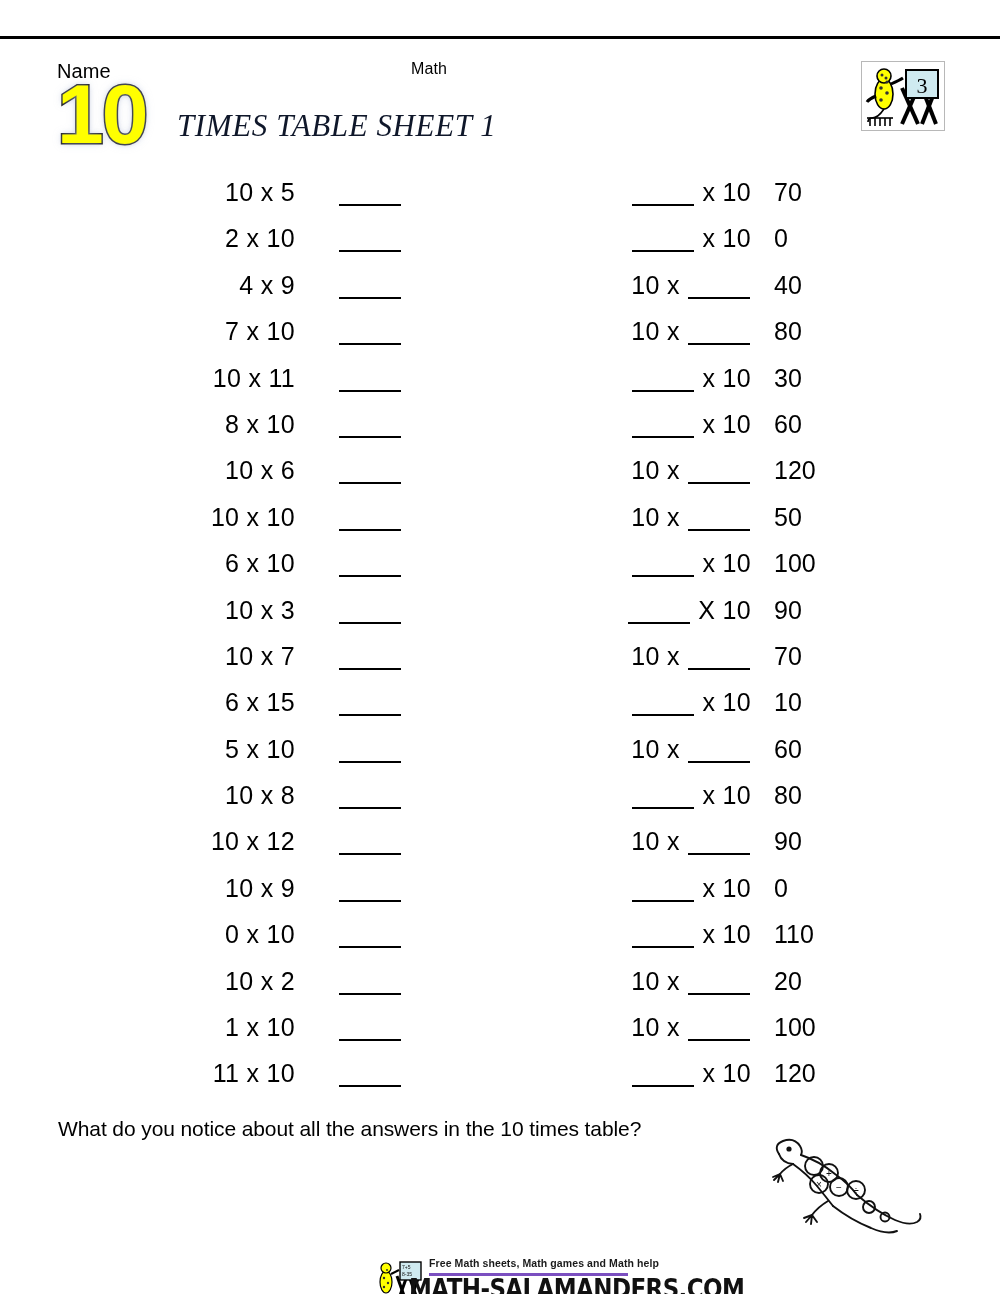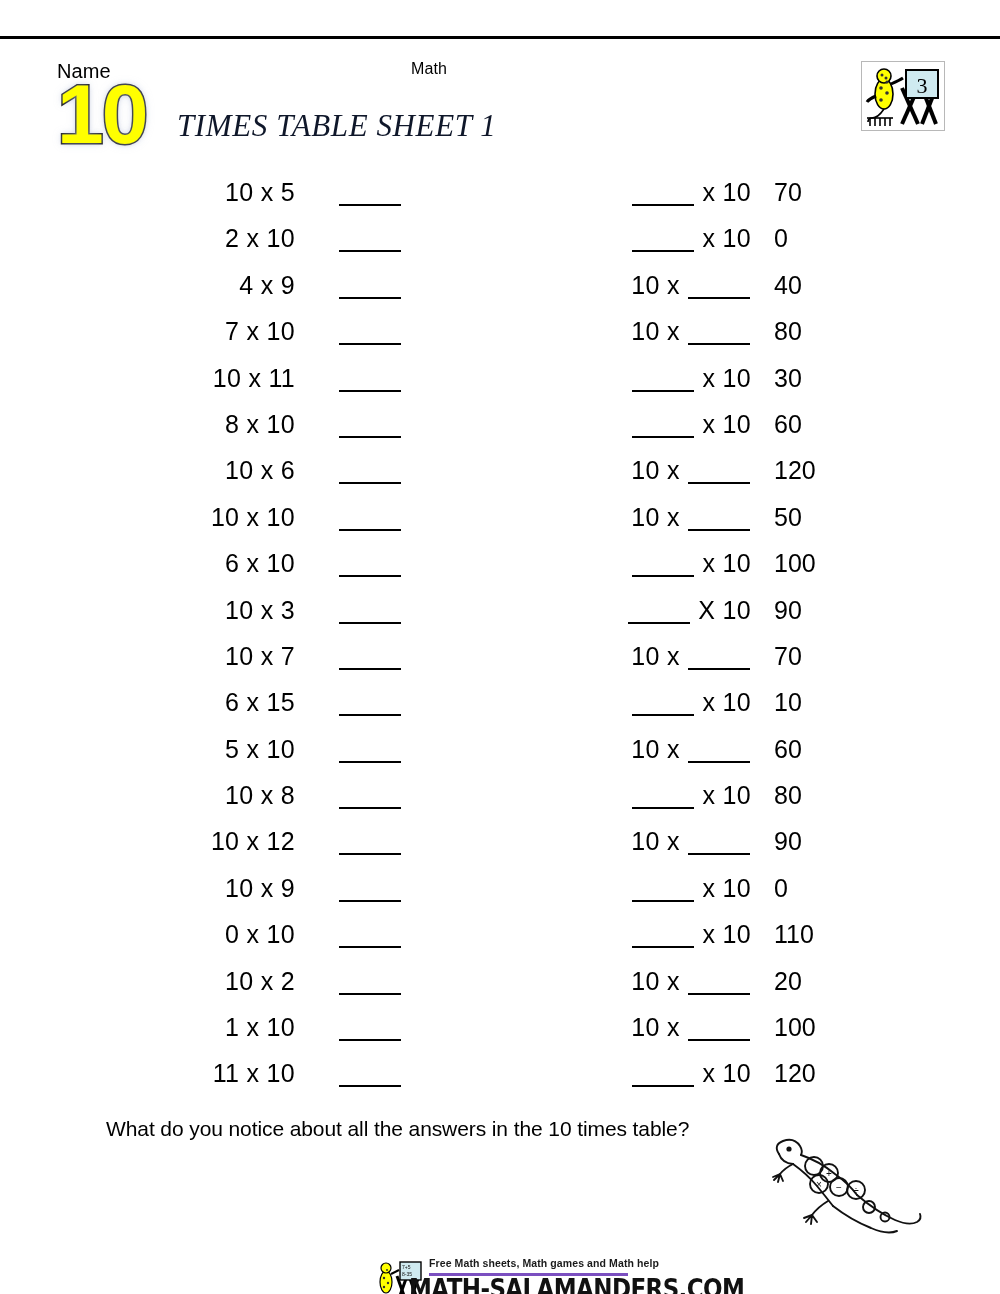--- a/index.html
+++ b/index.html
@@ -170,21 +170,20 @@
   }
 
   
   .bottom-question {
     position: absolute;
     left: 58px;
     top: 1117px;
     font-size: 21px;
     letter-spacing: -.1px;
     white-space: nowrap;
-    margin-left: 48px;
   }
 
   
   .salamander {
     position: absolute;
     left: 757px;
     top: 1128px;
     width: 215px;
     height: 110px;
   }

